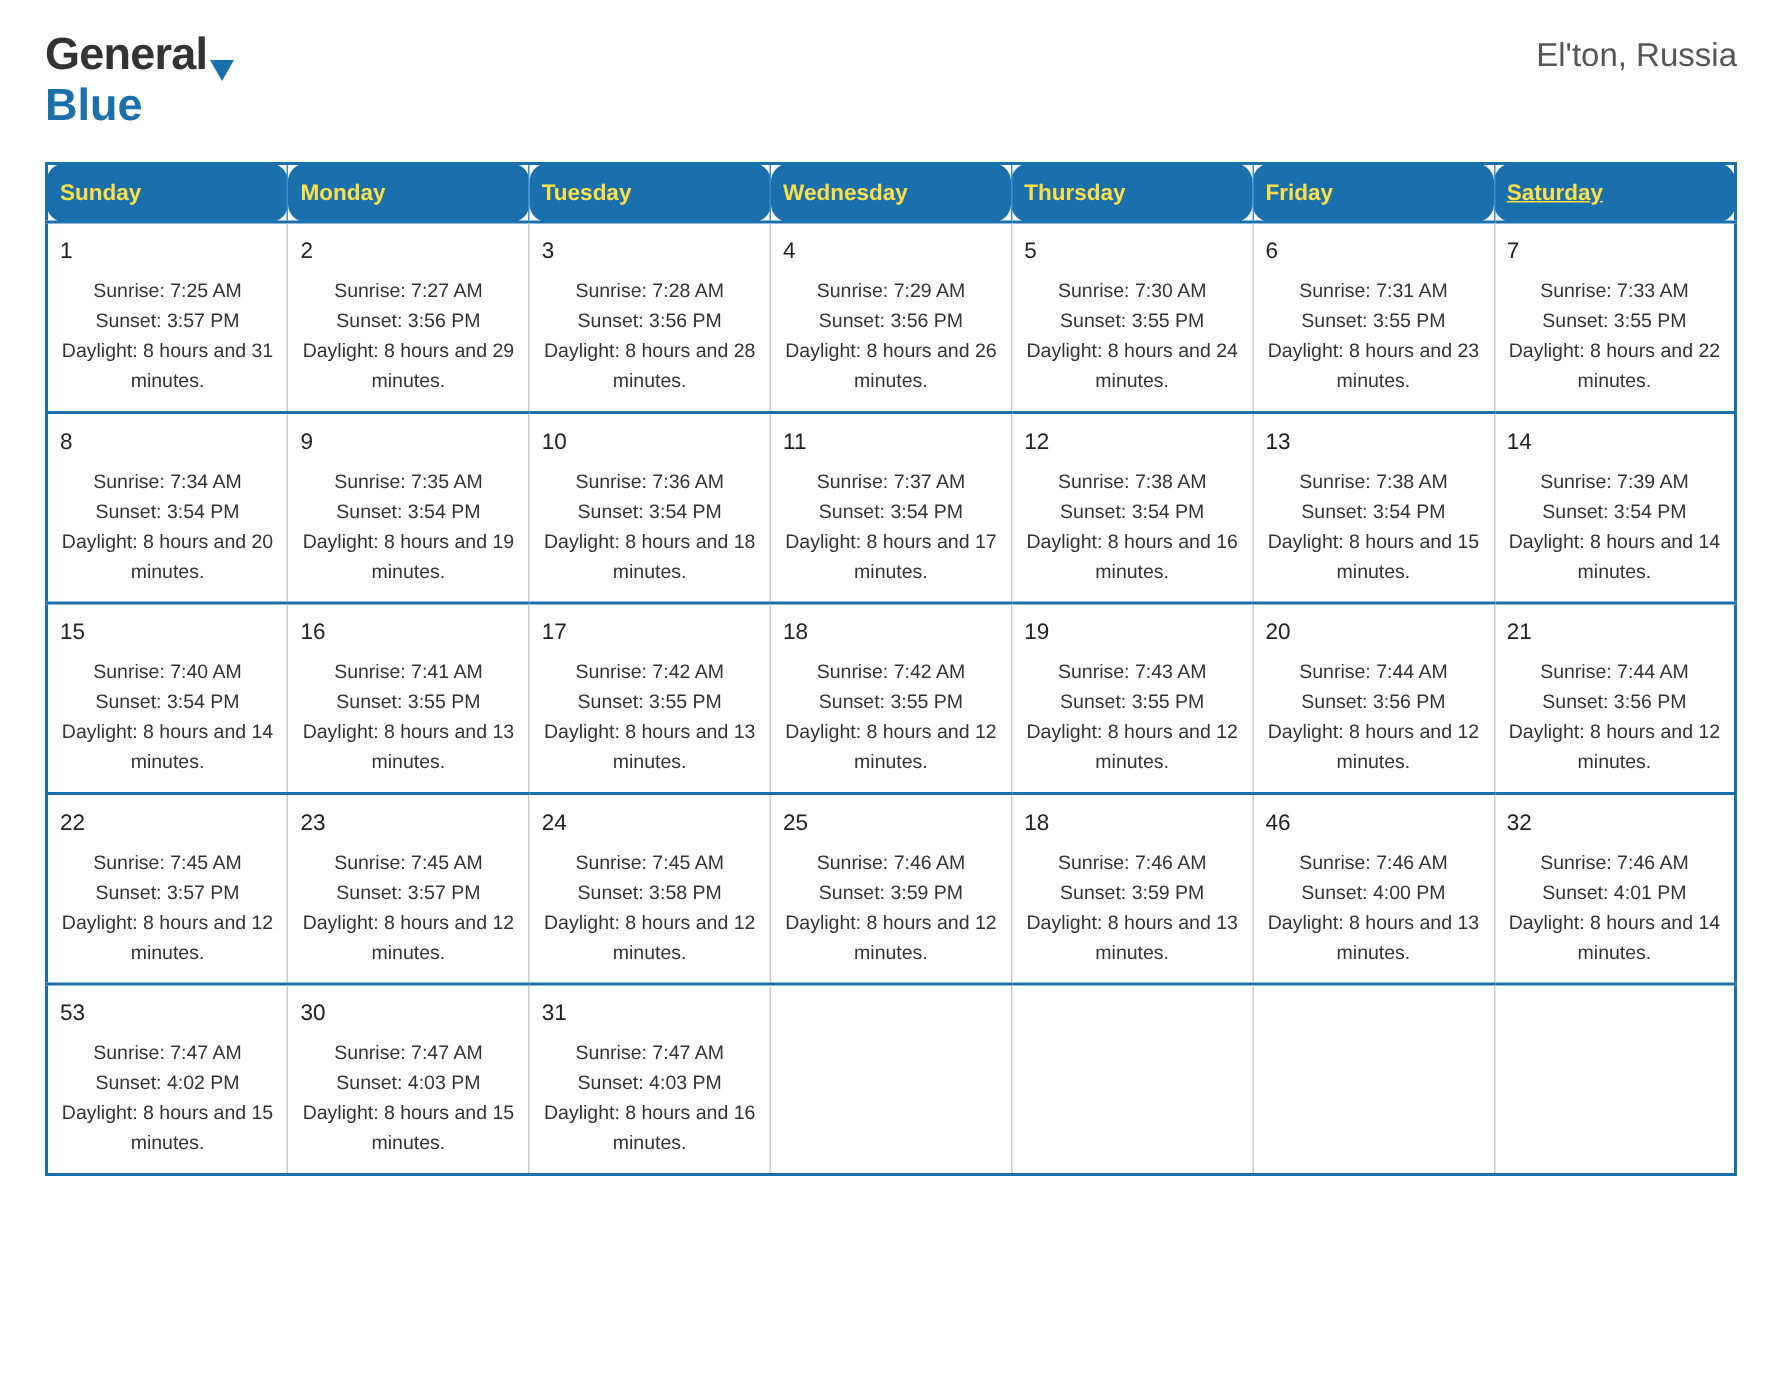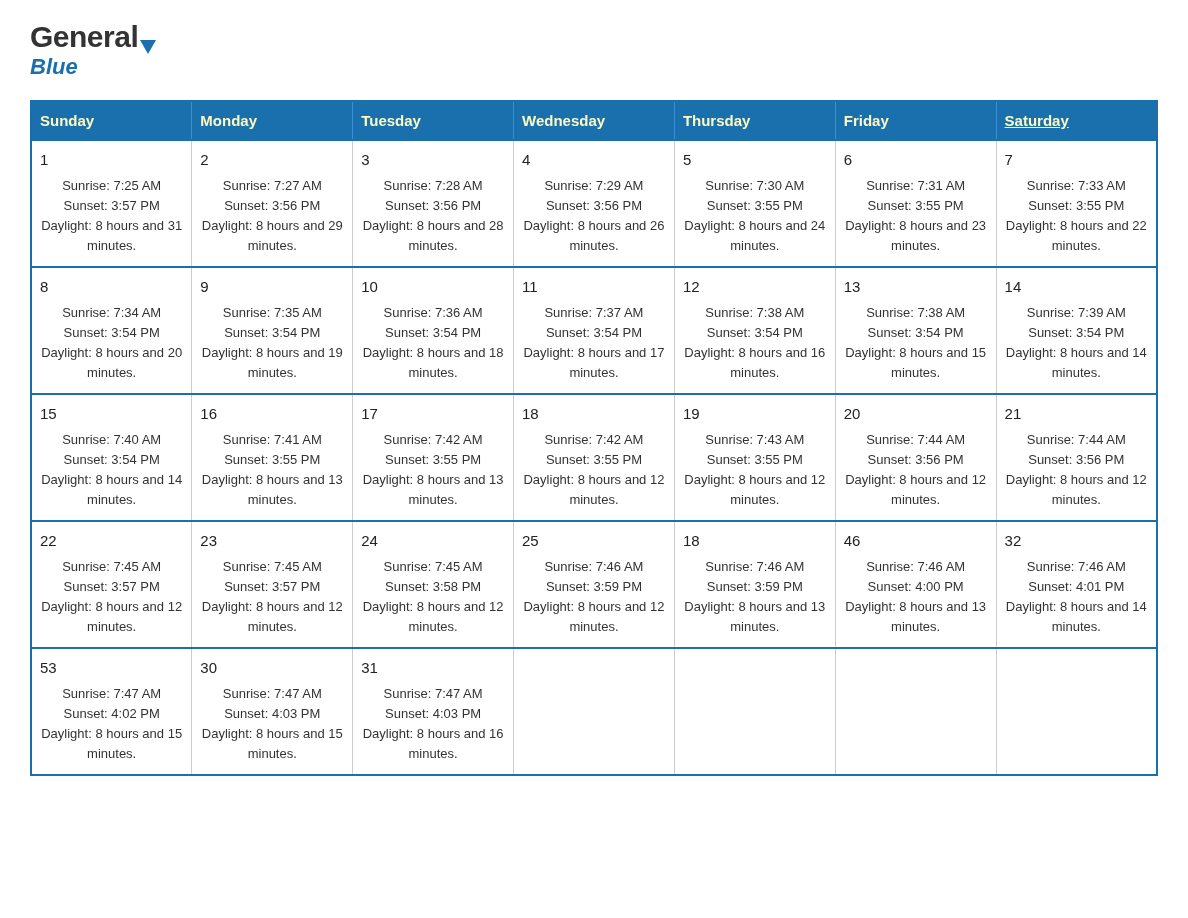--- a/index.html
+++ b/index.html
@@ -35,26 +35,27 @@
       color: #555;
       margin-top: 4px;
     }
     .calendar {
       width: 100%;
       border-collapse: collapse;
       border: 2px solid #1a6fad;
     }
     .calendar thead tr th {
       background-color: #1a6fad;
-      color: #fef9c3;
+      color: #fde047;
       font-size: 15px;
       font-weight: bold;
       padding: 10px 8px;
       text-align: left;
       border-right: 1px solid #3a8fd4;
+      border-radius: 12px;
     }
     .calendar thead tr th:last-child {
       border-right: none;
       text-decoration: underline;
     }
     .calendar tbody tr td {
       vertical-align: top;
       padding: 8px 8px 10px 8px;
       border-top: 2px solid #1a6fad;
       border-right: 1px solid #ccc;
@@ -96,44 +97,44 @@
     .triangle-icon {
       display: inline-block;
       position: relative;
       top: 2px;
     }
     .triangle-icon svg {
       display: inline-block;
       vertical-align: middle;
     }
     .logo-bottom {
-      font-size: 22px;
+      font-size: 30px;
       font-weight: bold;
       color: #1a6fad;
-      font-style: italic;
     }
   </style>
 </head>
 <body>
 
 <div class="header">
   <div class="logo">
     <div class="logo-line">
       <span class="logo-top">General</span>
       <span class="triangle-icon">
         <svg width="20" height="18" viewBox="0 0 20 18">
           <polygon points="2,2 18,2 10,16" fill="#1a6fad"></polygon>
         </svg>
       </span>
     </div>
     <div class="logo-line">
       <span class="logo-bottom">Blue</span>
     </div>
   </div>
   <div class="title-block">
+    <div class="location">El'ton, Russia</div>
   </div>
 </div>
 
 <table class="calendar">
   <thead>
     <tr>
     <th>Sunday</th>
         <th>Monday</th>
         <th>Tuesday</th>
         <th>Wednesday</th>

